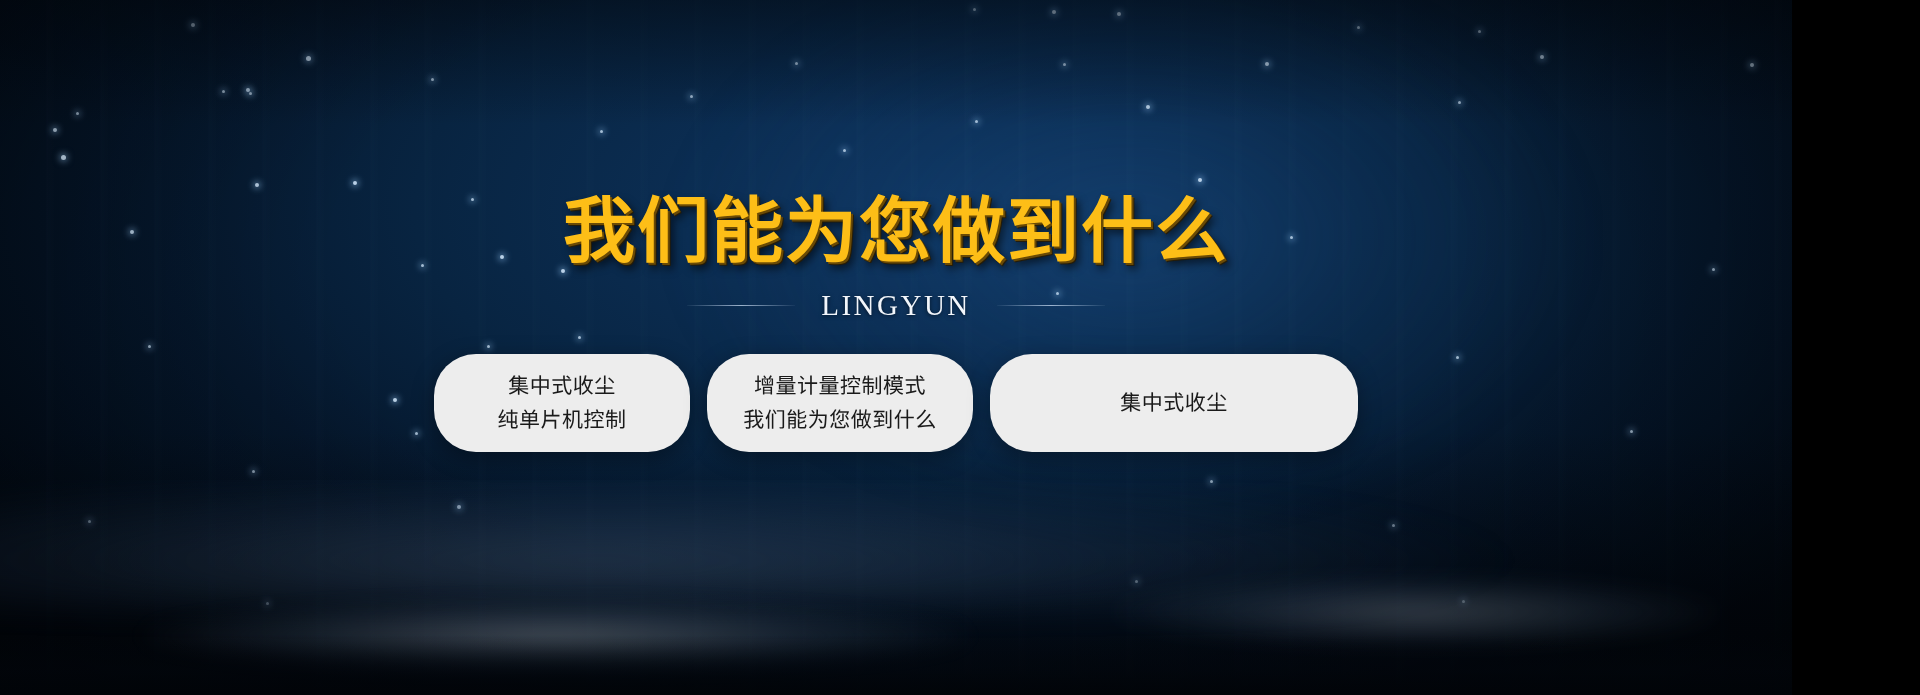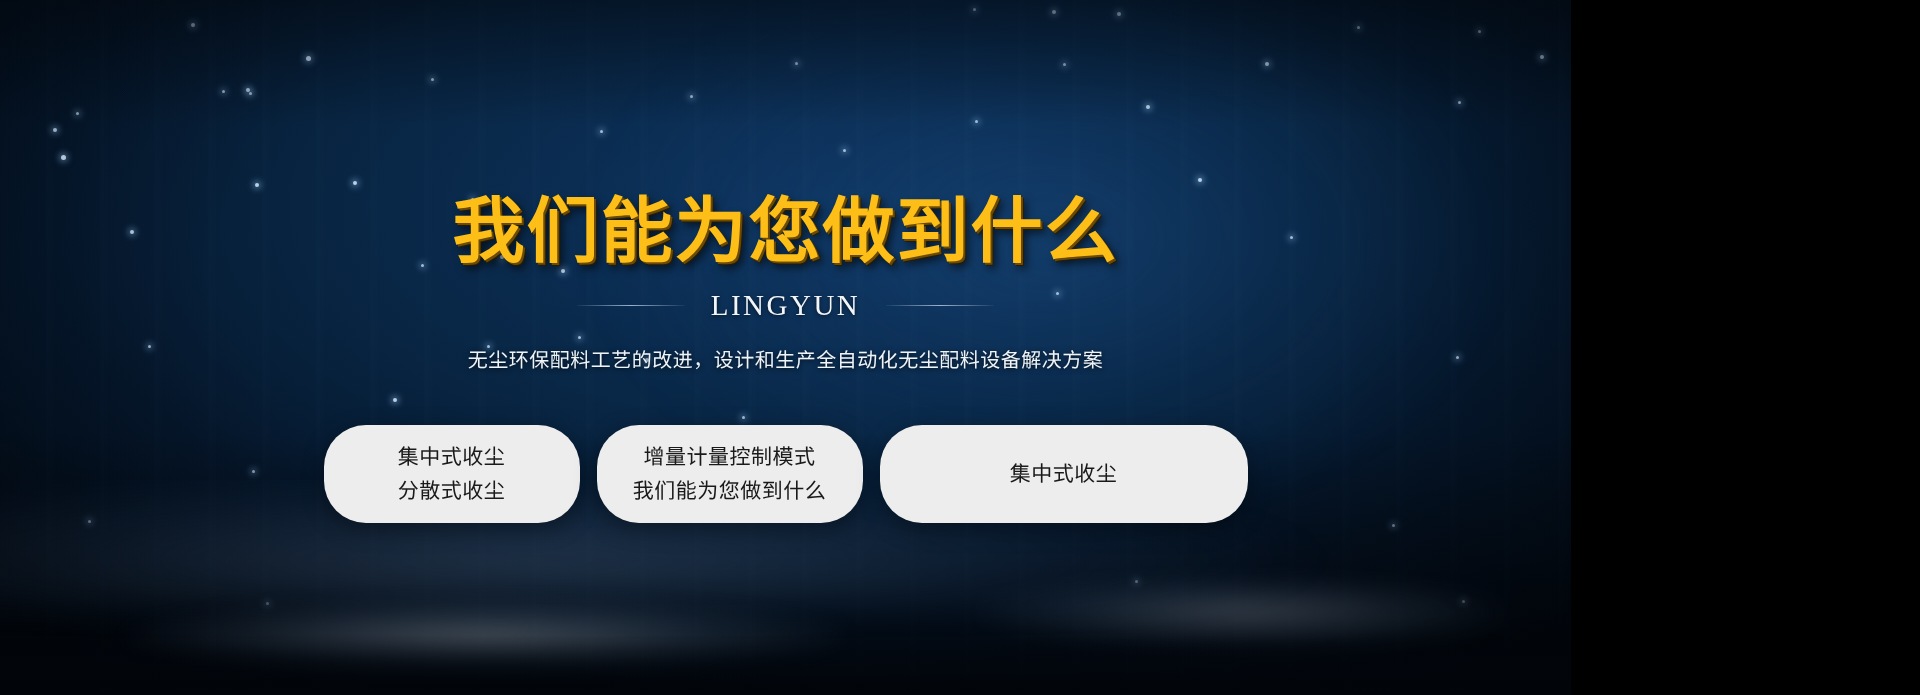--- a/index.html
+++ b/index.html
@@ -7,21 +7,21 @@
     margin: 0;
     padding: 0;
     background: #000;
   }
   body {
     font-family: "Liberation Sans", "DejaVu Sans", sans-serif;
   }
 
   .banner {
     position: relative;
-    width: 1571px;
+    width: 1792px;
     height: 695px;
     overflow: hidden;
     background: #030a14;
   }
 
   
   .bg-base {
     position: absolute;
     inset: 0;
     background:
@@ -302,27 +302,26 @@
   <div class="content">
 
     <h1 class="headline">我们能为您做到什么</h1>
 
     <div class="sub-row">
       <span class="sub-rule"></span>
       <span class="sub-latin">LINGYUN</span>
       <span class="sub-rule"></span>
     </div>
 
-    <p class="desc">无尘环保配料工艺的改进，设计和生产全自动化无尘配料设备解决方案</p>
 
     <div class="pills">
 
       <div class="pill w1">
         <span class="pill-line">集中式收尘</span>
-        <span class="pill-line">分散式收尘</span>
+        <span class="pill-line">纯单片机控制</span>
       </div>
 
       <div class="pill w2">
         <span class="pill-line">增量计量控制模式</span>
         <span class="pill-line">我们能为您做到什么</span>
       </div>
 
       <div class="pill w3">
         <span class="pill-line">集中式收尘</span>
       </div>

